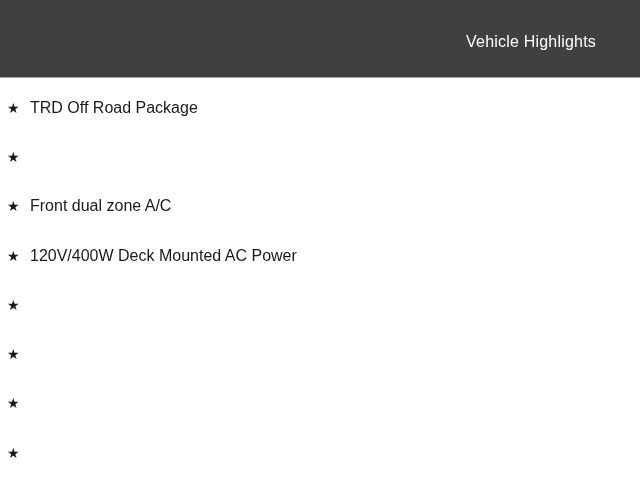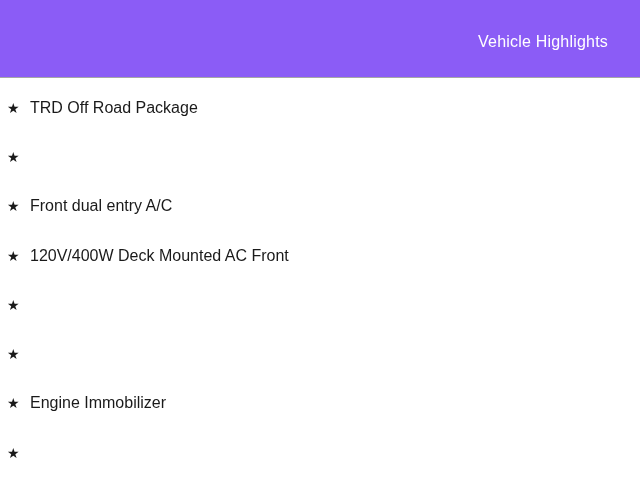--- a/index.html
+++ b/index.html
@@ -6,25 +6,25 @@
   html, body { margin: 0; padding: 0; }
   body {
     width: 640px;
     height: 480px;
     background: #ffffff;
     font-family: "Liberation Sans", sans-serif;
     overflow: hidden;
   }
   .header {
     height: 78px;
-    background: #8b5cf6;
+    background: #404040;
     display: flex;
     align-items: center;
     justify-content: flex-end;
-    padding-right: 32px;
+    padding-right: 44px;
     border-bottom: 1px solid #a6a6a6;
   }
   .header-title {
     color: #ffffff;
     font-size: 16px;
     letter-spacing: 0.2px;
     padding-top: 6px; 
   }
   .list {
     padding-top: 5px;
@@ -60,37 +60,36 @@
     <span class="star">★</span>
     <span class="label">TRD Off Road Package</span>
   </div>
 
   <div class="list-item">
     <span class="star">★</span>
   </div>
 
   <div class="list-item">
     <span class="star">★</span>
-    <span class="label">Front dual entry A/C</span>
+    <span class="label">Front dual zone A/C</span>
   </div>
 
   <div class="list-item">
     <span class="star">★</span>
-    <span class="label">120V/400W Deck Mounted AC Front</span>
+    <span class="label">120V/400W Deck Mounted AC Power</span>
   </div>
 
   <div class="list-item">
     <span class="star">★</span>
   </div>
 
   <div class="list-item">
     <span class="star">★</span>
   </div>
 
   <div class="list-item">
     <span class="star">★</span>
-    <span class="label">Engine Immobilizer</span>
   </div>
 
   <div class="list-item">
     <span class="star">★</span>
   </div>
 </div>
 
 </body></html>

